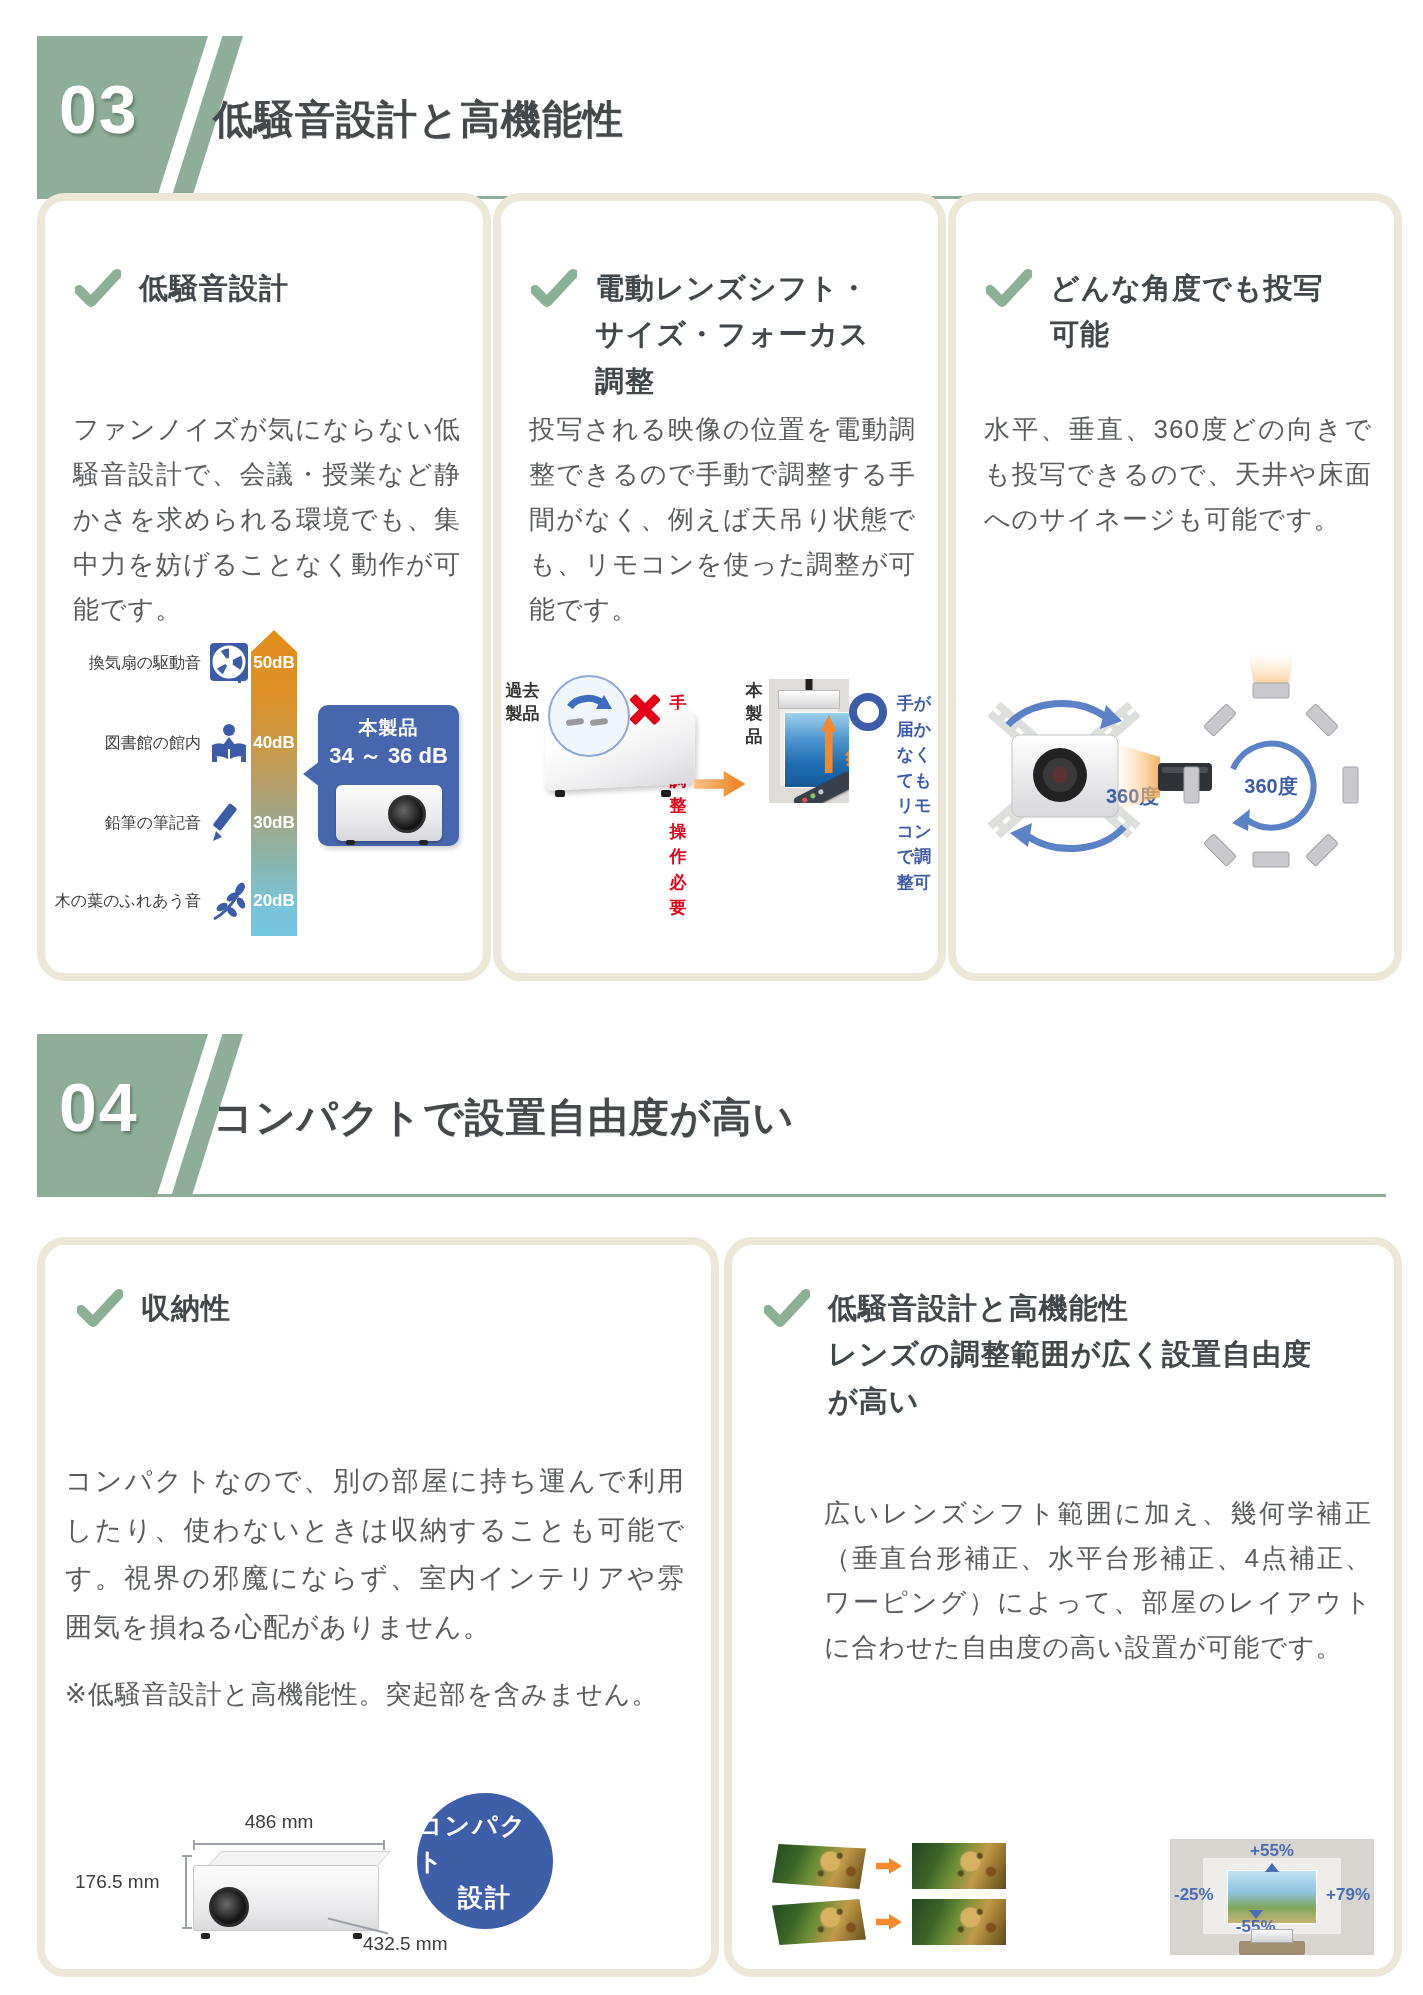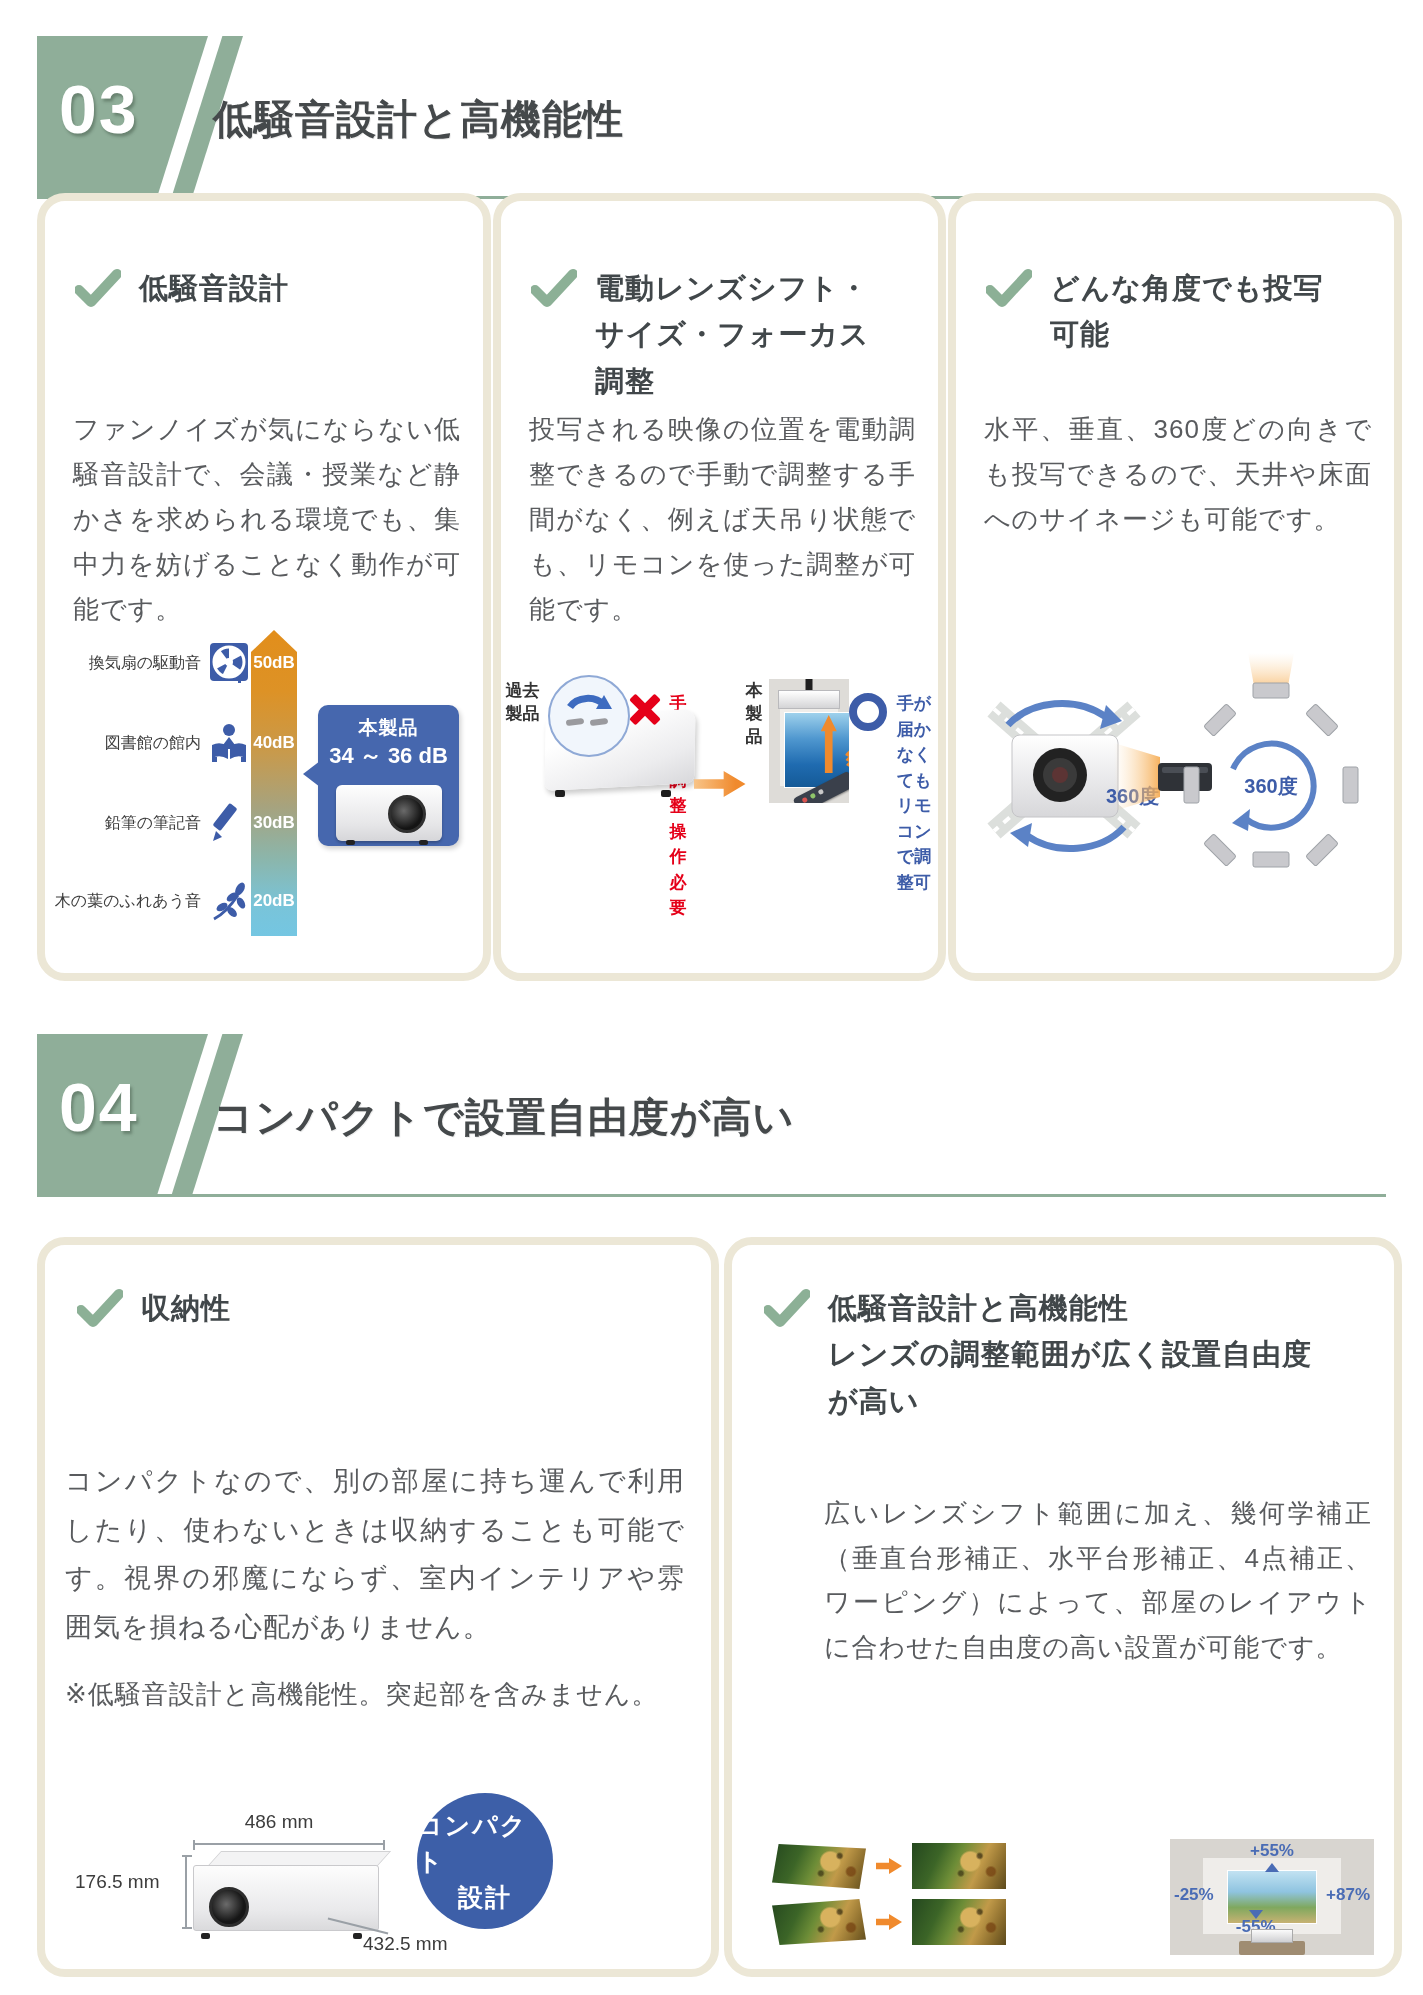--- a/index.html
+++ b/index.html
@@ -461,21 +461,21 @@
           <div class="h-arrow-sm"></div>
           <div class="leo"></div>
         </div>
       </div>
       <div class="room2">
         <div class="room2-back"></div>
         <div class="screen"></div>
         <div class="pct pct-top">+55%</div>
         <div class="tri-up"></div>
         <div class="pct pct-left">-25%</div>
-        <div class="pct pct-right">+87%</div>
+        <div class="pct pct-right">+79%</div>
         <div class="tri-down"></div>
         <div class="pct pct-bottom">-55%</div>
         <div class="table2"></div>
         <div class="proj-b"></div>
       </div>
     </div>
   </div>
 
 </div>
 

